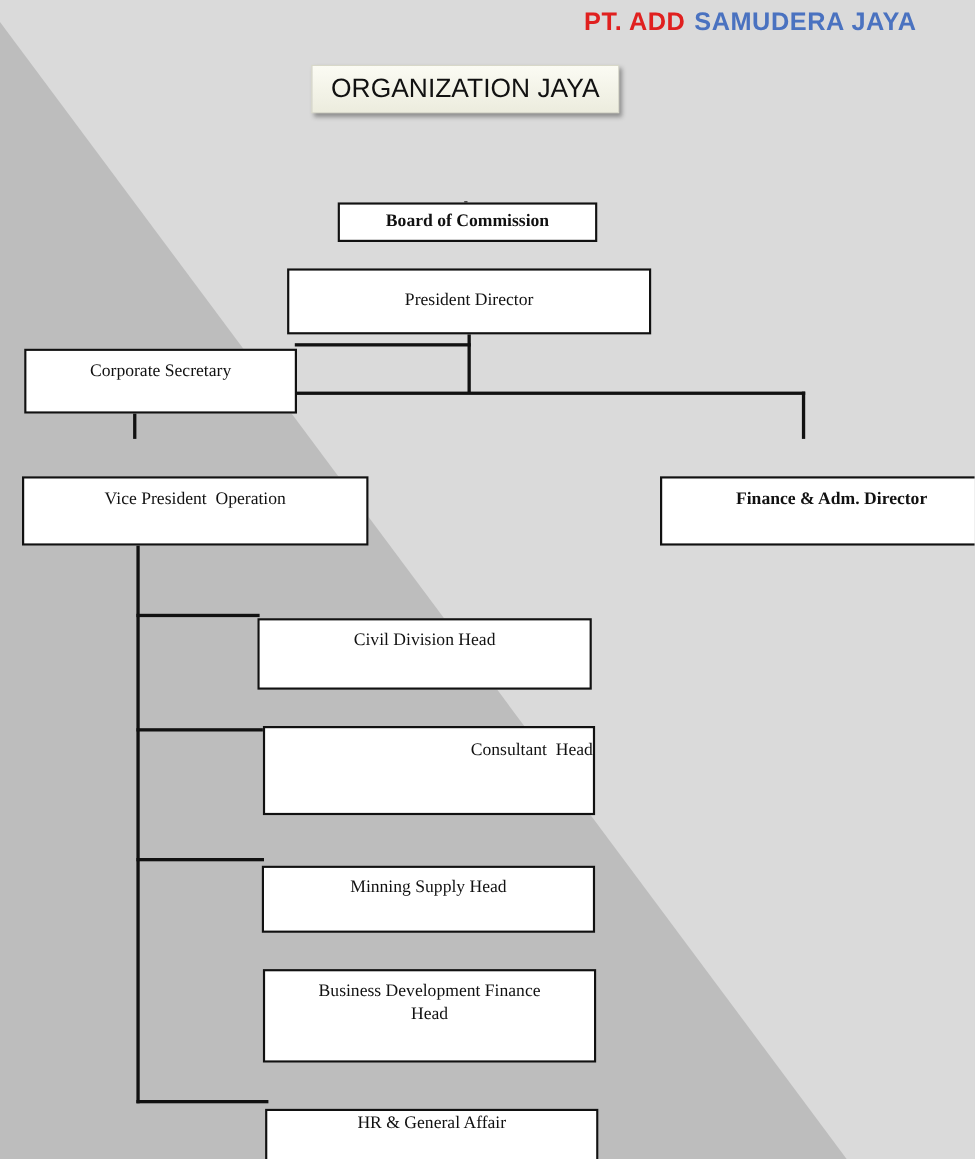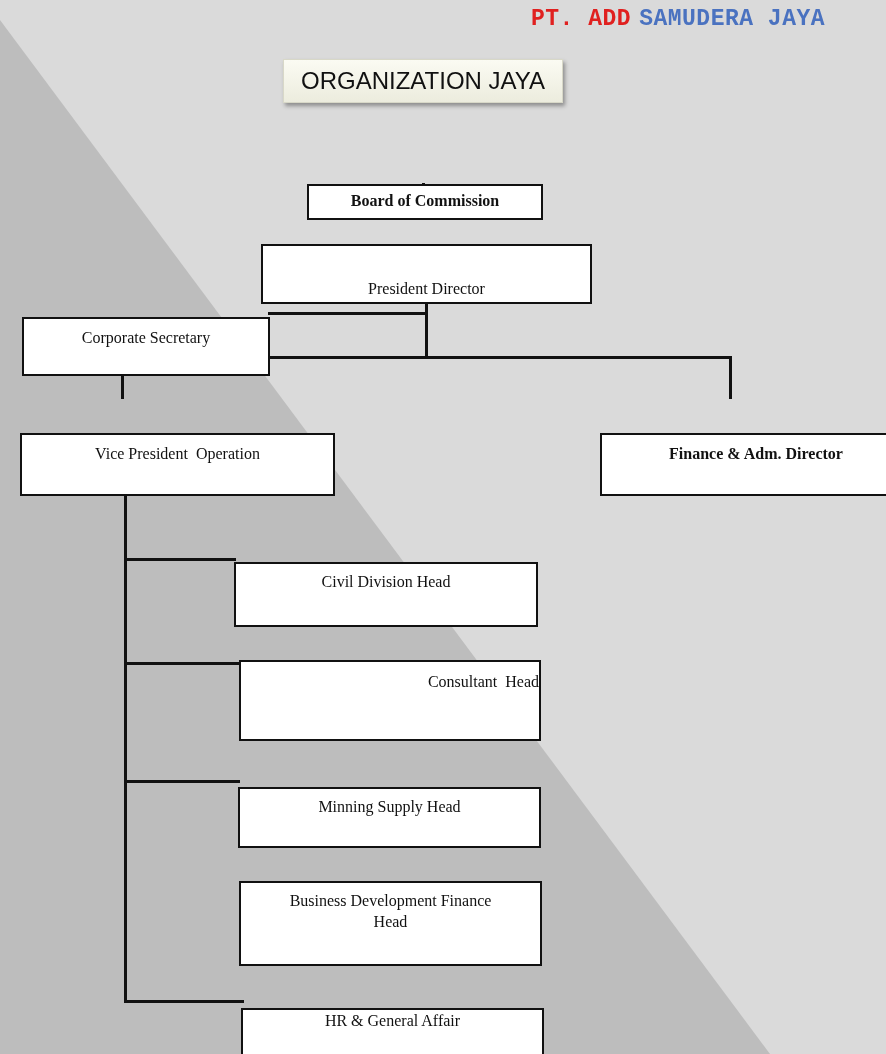--- a/index.html
+++ b/index.html
@@ -1,18 +1,18 @@
 <!DOCTYPE html>
 <html><head>
 <meta charset="utf-8">
 <style>
   html, body { margin:0; padding:0; }
   body { width:886px; height:1054px; position:relative; overflow:hidden; background:#dadada; font-family:"Liberation Serif", serif; }
   #bg { position:absolute; left:0; top:0; width:886px; height:1054px; }
-  .brand { position:absolute; left:531px; top:6px; font-family:Liberation Mono, monospace; font-size:23px; font-weight:bold; letter-spacing:0.5px; white-space:nowrap; }
+  .brand { position:absolute; left:531px; top:6px; font-family:Liberation Sans, sans-serif; font-size:23px; font-weight:bold; letter-spacing:0.5px; white-space:nowrap; }
   .brand .pt { color:#e0201f; }
   .brand .name { color:#4a72c0; margin-left:8px; }
   .title-box { position:absolute; left:283px; top:59px; width:278px; height:42px; background:linear-gradient(#fbfbf3,#ececde); box-shadow:2px 3px 4px rgba(0,0,0,0.35); border:1px solid #d8d8c8; display:flex; align-items:center; justify-content:center; font-family:"Liberation Sans", sans-serif; font-size:24px; color:#111; }
   .node { position:absolute; background:#fff; border:2.5px solid #111; box-sizing:border-box; text-align:center; font-size:16px; color:#111; line-height:21px; padding-top:7px;margin-top:36px; }
   .node.bold { font-weight:bold; padding-top:4px; }
   .line { position:absolute; background:#111; }
 </style>
 </head>
 <body>
 
@@ -34,21 +34,21 @@
 <div class="line" style="left:729px;top:356px;width:3px;height:43px;"></div>
 <div class="line" style="left:124px;top:458px;width:3px;height:545px;"></div>
 <div class="line" style="left:124px;top:558px;width:112px;height:3px;"></div>
 <div class="line" style="left:124px;top:662px;width:117px;height:3px;"></div>
 <div class="line" style="left:124px;top:780px;width:116px;height:3px;"></div>
 <div class="line" style="left:124px;top:1000px;width:120px;height:3px;"></div>
 
 <div class="node bold" style="left:307px;top:148px;width:236px;height:36px;">
   <span>Board of Commission</span>
 </div>
-<div class="node" style="left:261px;top:208px;width:331px;height:60px;padding-top:32px;">
+<div class="node" style="left:261px;top:208px;width:331px;height:60px;padding-top:16px;">
   <span>President Director</span>
 </div>
 <div class="node" style="left:22px;top:281px;width:248px;height:59px;padding-top:8px;">
   <span>Corporate Secretary</span>
 </div>
 <div class="node" style="left:20px;top:397px;width:315px;height:63px;padding-top:8px;">
   <span style="white-space:pre;">Vice President  Operation</span>
 </div>
 <div class="node" style="left:600px;top:397px;width:312px;height:63px;padding-top:8px;font-weight:bold;">
   <span>Finance &amp; Adm. Director</span>

